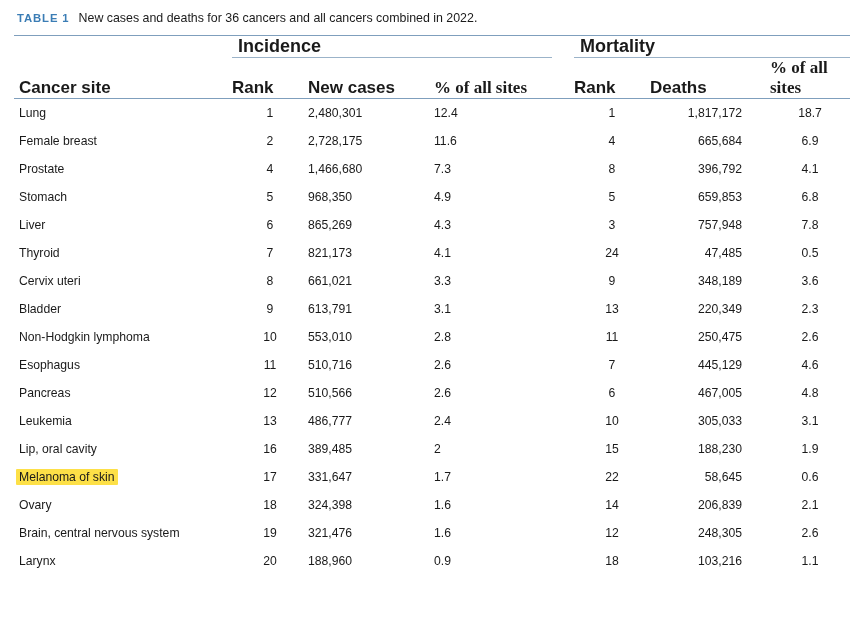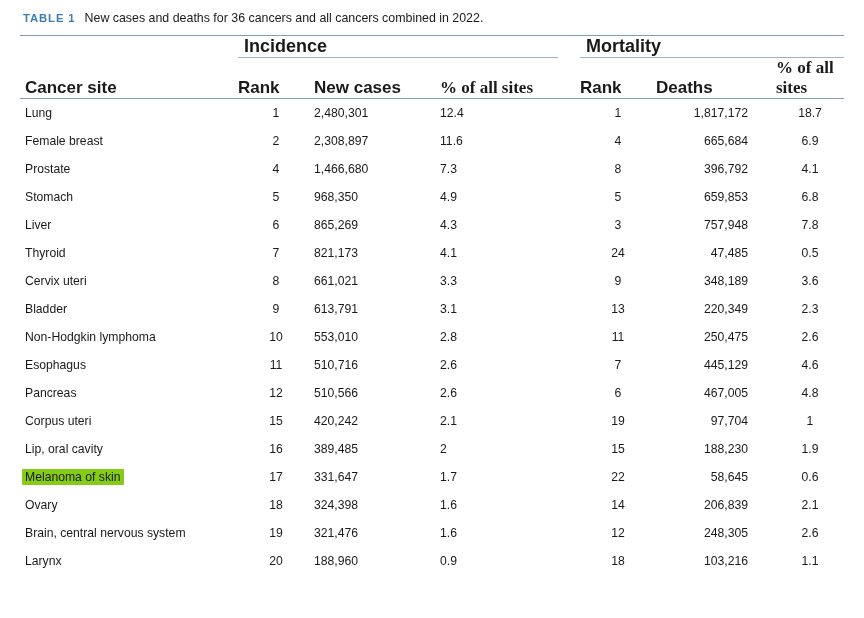--- a/index.html
+++ b/index.html
@@ -12,21 +12,21 @@
     height: 618px;
     font-family: "Liberation Sans", sans-serif;
     color: #1a1a1a;
     overflow: hidden;
   }
   .page {
     position: relative;
     width: 864px;
     height: 618px;
     box-sizing: border-box;
-    padding: 0 20px;
+    padding: 0 14px;
   }
   .caption {
     display: flex;
     align-items: baseline;
     gap: 9px;
     padding: 11px 0 10px 3px;
     font-size: 12.3px;
   }
   .caption-label {
     color: #3b7db5;
@@ -88,21 +88,21 @@
 
   th.c-rank, th.c-rank2 { text-align: center; }
   th.c-cases, th.c-deaths { text-align: right; padding-right: 22px !important; }
   th.c-pct, th.c-pct2 { text-align: left; padding-left: 6px !important; font-family: Liberation Serif, serif; }
   th.c-site { text-align: left; padding-left: 5px !important; }
 
   .grp-inc { text-align: left; padding-left: 6px !important; }
   .grp-mort { text-align: left; padding-left: 6px !important; }
 
   .highlight {
-    background: #84cc16;
+    background: #fde047;
     padding: 1px 3px;
     margin-left: -3px;
     border-radius: 1px;
   }
 </style>
 </head>
 <body>
 
 <div class="page">
 
@@ -150,21 +150,21 @@
           <td class="c-cases">2,480,301</td>
           <td class="c-pct">12.4</td>
           <td></td>
           <td class="c-rank2">1</td>
           <td class="c-deaths">1,817,172</td>
           <td class="c-pct2">18.7</td>
         </tr>
         <tr>
           <td class="c-site">Female breast</td>
           <td class="c-rank">2</td>
-          <td class="c-cases">2,308,897</td>
+          <td class="c-cases">2,728,175</td>
           <td class="c-pct">11.6</td>
           <td></td>
           <td class="c-rank2">4</td>
           <td class="c-deaths">665,684</td>
           <td class="c-pct2">6.9</td>
         </tr>
         <tr>
           <td class="c-site">Prostate</td>
           <td class="c-rank">4</td>
           <td class="c-cases">1,466,680</td>
@@ -248,28 +248,28 @@
           <td class="c-site">Pancreas</td>
           <td class="c-rank">12</td>
           <td class="c-cases">510,566</td>
           <td class="c-pct">2.6</td>
           <td></td>
           <td class="c-rank2">6</td>
           <td class="c-deaths">467,005</td>
           <td class="c-pct2">4.8</td>
         </tr>
         <tr>
-          <td class="c-site">Corpus uteri</td>
-          <td class="c-rank">15</td>
-          <td class="c-cases">420,242</td>
-          <td class="c-pct">2.1</td>
-          <td></td>
-          <td class="c-rank2">19</td>
-          <td class="c-deaths">97,704</td>
-          <td class="c-pct2">1</td>
+          <td class="c-site">Leukemia</td>
+          <td class="c-rank">13</td>
+          <td class="c-cases">486,777</td>
+          <td class="c-pct">2.4</td>
+          <td></td>
+          <td class="c-rank2">10</td>
+          <td class="c-deaths">305,033</td>
+          <td class="c-pct2">3.1</td>
         </tr>
         <tr>
           <td class="c-site">Lip, oral cavity</td>
           <td class="c-rank">16</td>
           <td class="c-cases">389,485</td>
           <td class="c-pct">2</td>
           <td></td>
           <td class="c-rank2">15</td>
           <td class="c-deaths">188,230</td>
           <td class="c-pct2">1.9</td>

